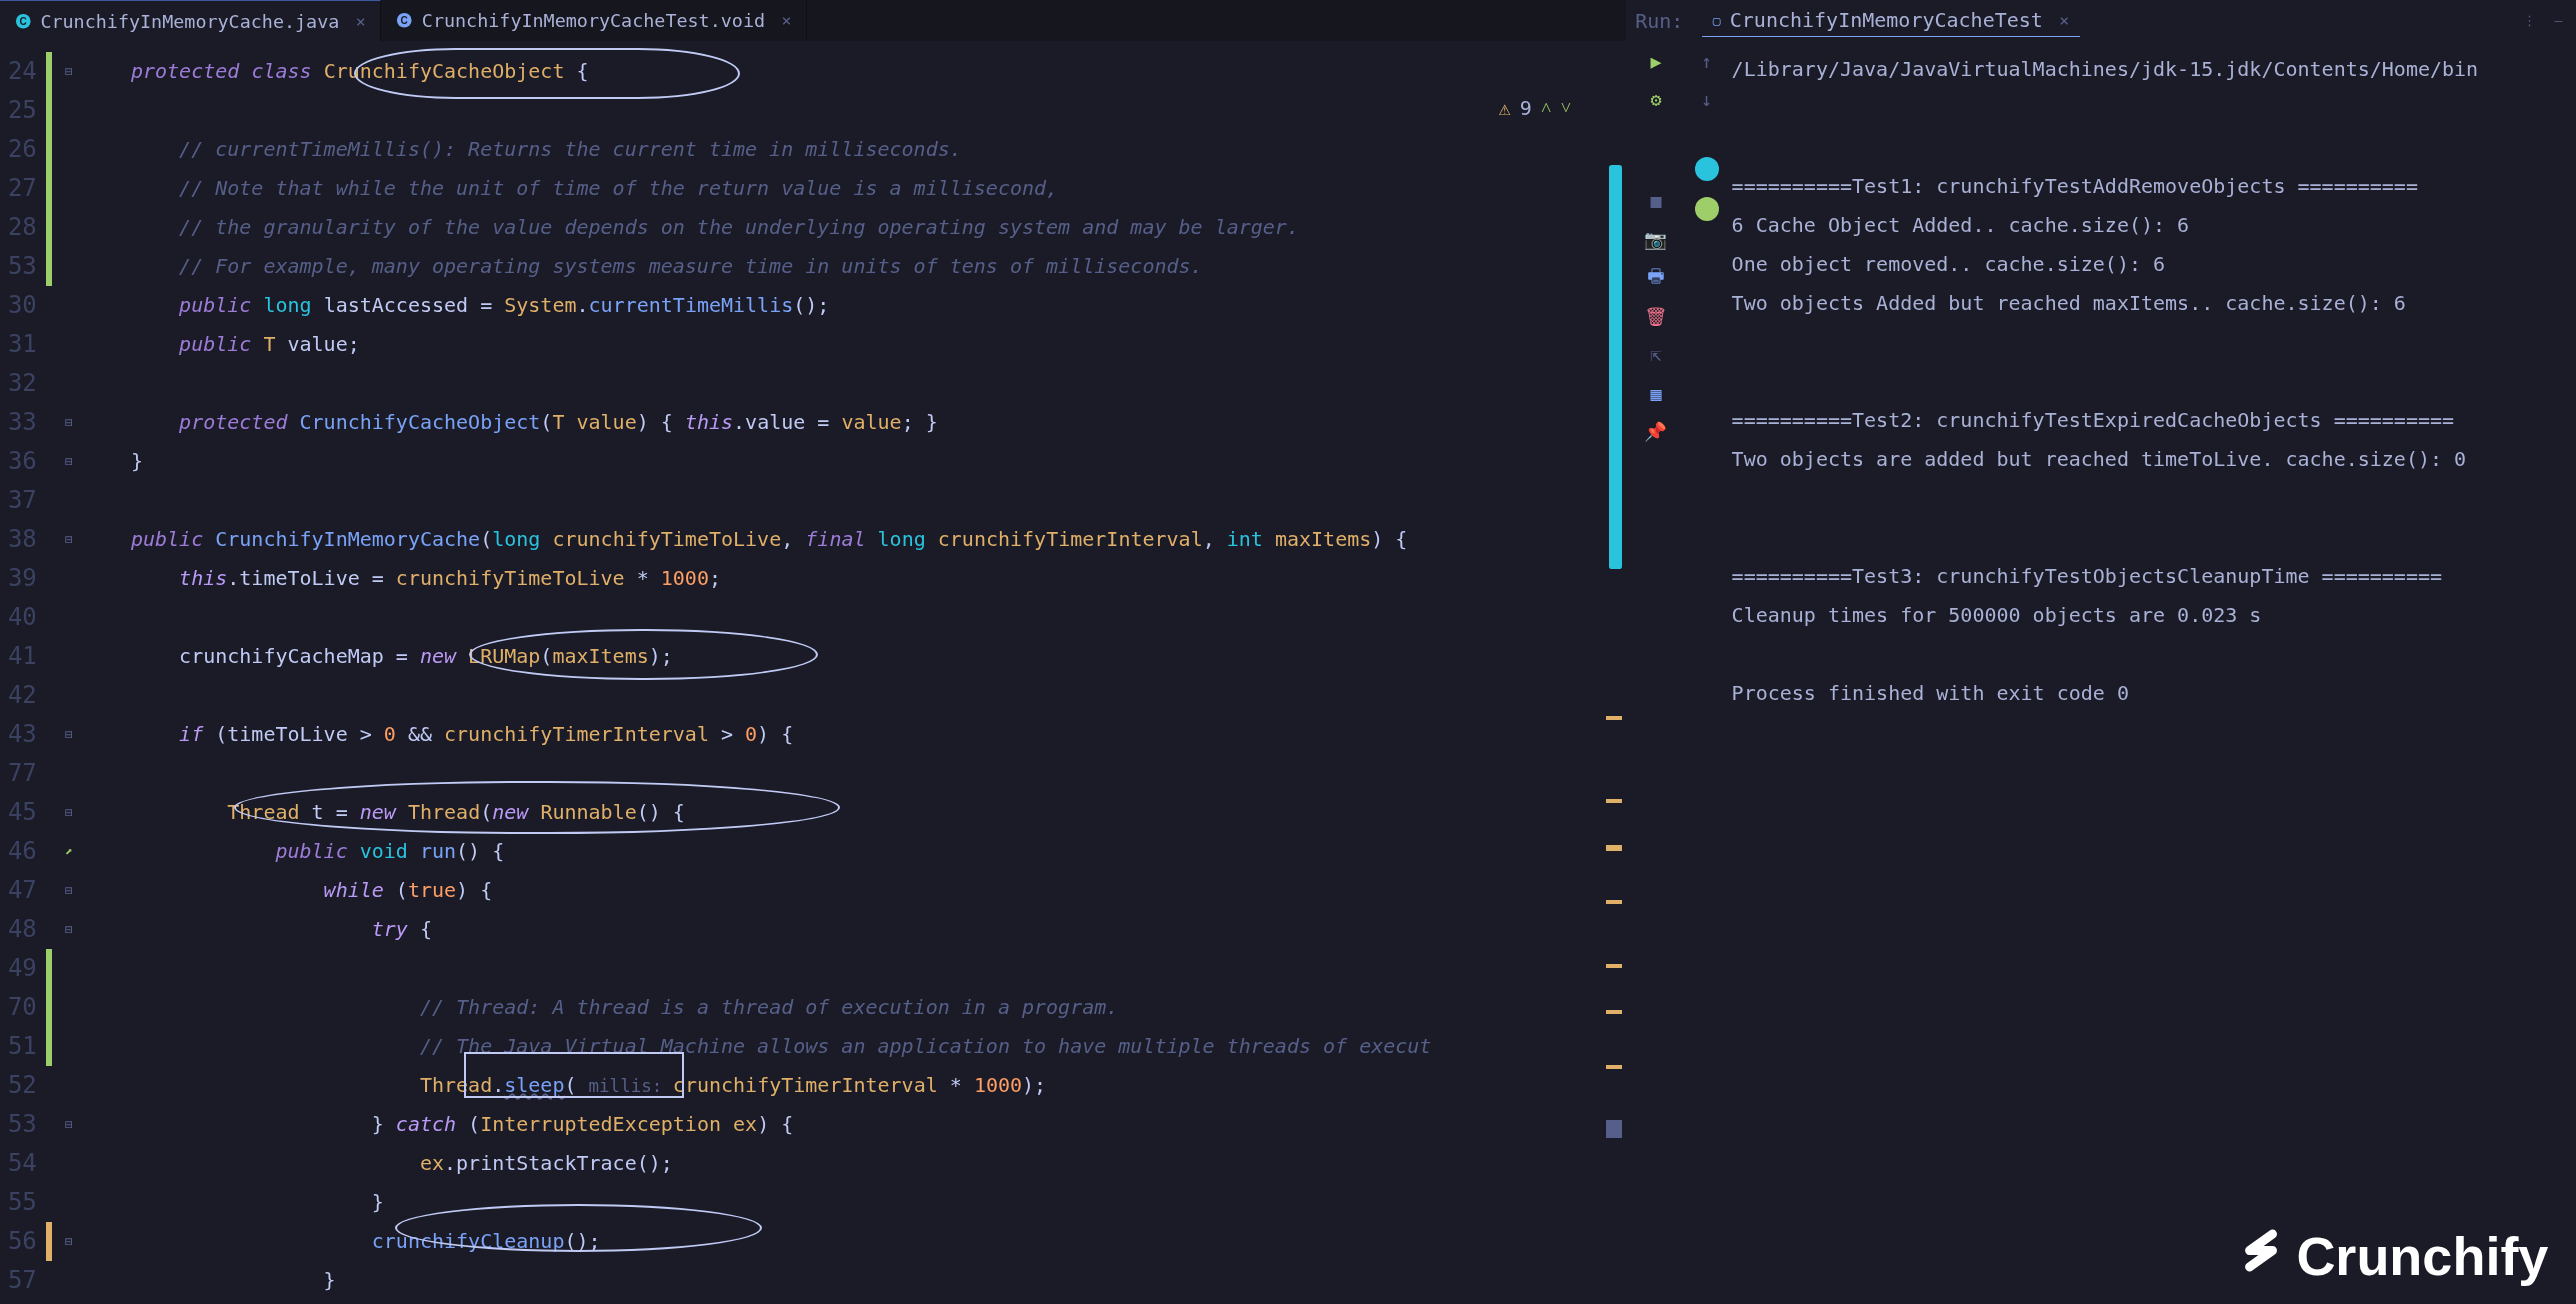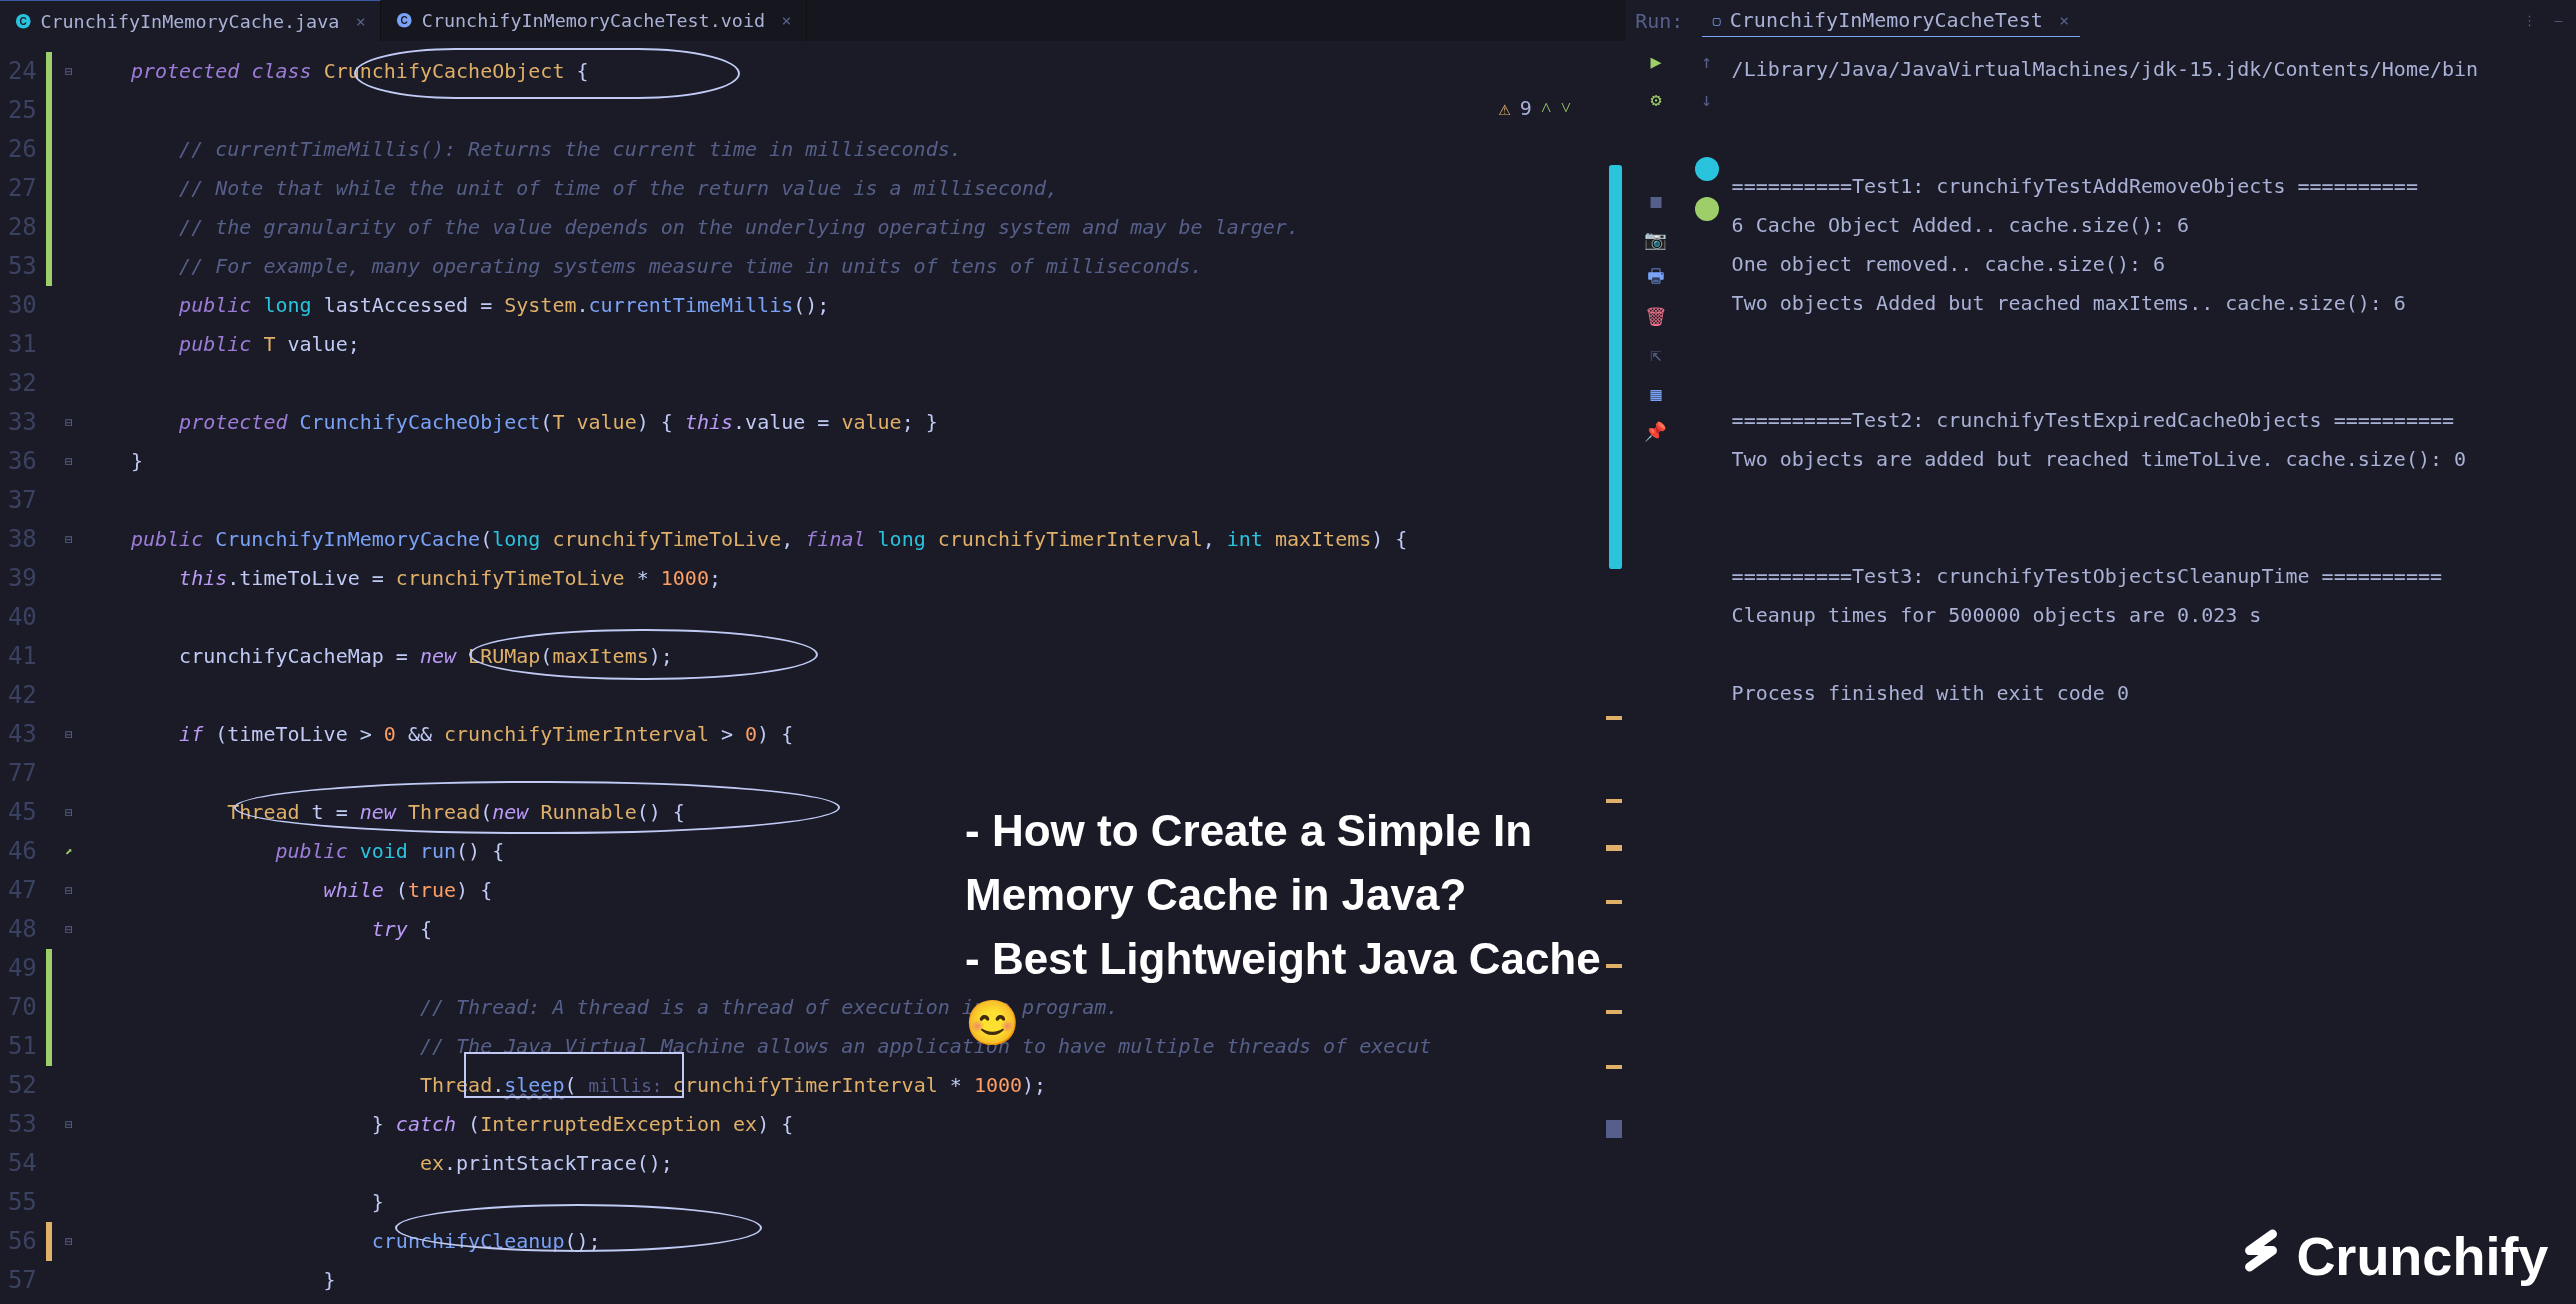--- a/index.html
+++ b/index.html
@@ -330,24 +330,20 @@
         <div class="mini-err" style="top:1038px;height:18.4px;background:#565f89"></div>
       </div>
 
       <div class="circle-ann" style="left:354px; top:7.3px; width:386px; height:51px; border-radius:110px/27.6px;"></div>
       <div class="circle-ann" style="left:469px; top:588px; width:349px; height:51px; border-radius:175px/26px;"></div>
       <div class="circle-ann" style="left:234px; top:740px; width:606px; height:53px; border-radius:303px/27.6px;"></div>
       <div class="box-ann" style="left:464px; top:1011px; width:220px; height:46px;"></div>
       <div class="circle-ann" style="left:395px; top:1163px; width:367px; height:48px; border-radius:184px/24px;"></div>
     </div>
 
-    <div class="overlay-text" style="left:965px; top:799px;">
-      <div>- How to Create a Simple In Memory Cache in Java?</div>
-      <div>- Best Lightweight Java Cache 😊</div>
-    </div>
   </div>
 
   <div class="run-pane">
     <div class="run-header">
       <span class="run-label">Run:</span>
       <div class="run-tab">
         <span class="run-tab-icon">▢</span>
         <span class="run-tab-label">CrunchifyInMemoryCacheTest</span>
         <span class="tab-close">×</span>
       </div>

